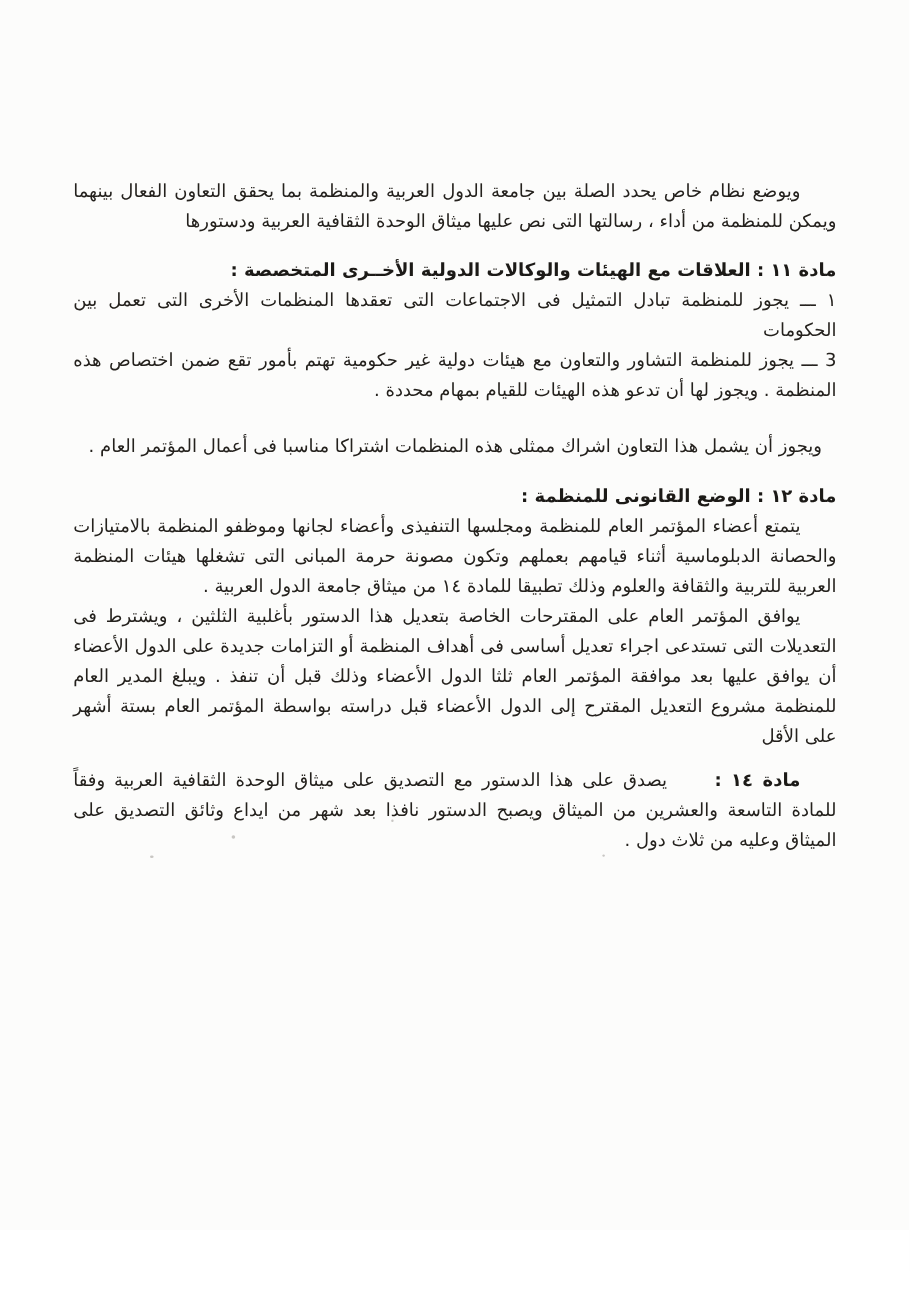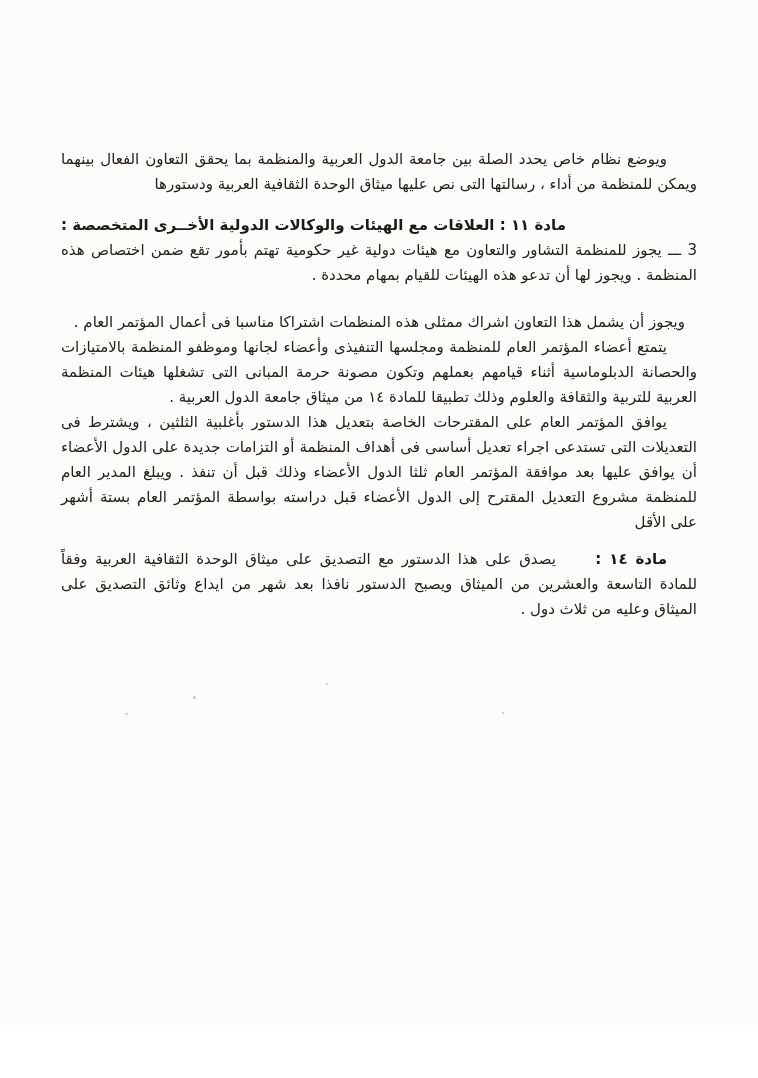--- a/index.html
+++ b/index.html
@@ -27,21 +27,21 @@
     margin: 0;
     padding: 0;
     font-size: 15px;
     line-height: 25px;
     font-weight: normal;
   }
   h2.article-heading {
     font-weight: bold;
     color: #1c1a17;
     margin-top: 16px;
-    text-align: left;
+    text-align: right;
   }
   p.indent { text-indent: 30px; }
   p.small-indent { text-indent: 12px; margin-top: 22px; }
   p.spaced { margin-top: 12px; }
   .bold-label { font-weight: bold; color: #1c1a17; margin-left: 32px; }
   .page-number {
     position: absolute;
     top: 1038px;
     left: 328px;
     width: 26px;
@@ -63,25 +63,27 @@
 <body>
 
 <div class="page">
 
   <main class="text-block">
 
     <p class="para indent">ويوضع نظام خاص يحدد الصلة بين جامعة الدول العربية والمنظمة بما يحقق التعاون الفعال بينهما ويمكن للمنظمة من أداء ، رسالتها التى نص عليها ميثاق الوحدة الثقافية العربية ودستورها</p>
 
     <section>
       <h2 class="article-heading">مادة ١١ : العلاقات مع الهيئات والوكالات الدولية الأخــرى المتخصصة :</h2>
+      <p>١ ـــ يجوز للمنظمة تبادل التمثيل فى الاجتماعات التى تعقدها المنظمات الأخرى التى تعمل بين الحكومات</p>
       <p>3 ـــ يجوز للمنظمة التشاور والتعاون مع هيئات دولية غير حكومية تهتم بأمور تقع ضمن اختصاص هذه المنظمة . ويجوز لها أن تدعو هذه الهيئات للقيام بمهام محددة .</p>
       <p class="small-indent">ويجوز أن يشمل هذا التعاون اشراك ممثلى هذه المنظمات اشتراكا مناسبا فى أعمال المؤتمر العام .</p>
     </section>
 
     <section>
+      <h2 class="article-heading">مادة ١٢ : الوضع القانونى للمنظمة :</h2>
       <p class="indent">يتمتع أعضاء المؤتمر العام للمنظمة ومجلسها التنفيذى وأعضاء لجانها وموظفو المنظمة بالامتيازات والحصانة الدبلوماسية أثناء قيامهم بعملهم وتكون مصونة حرمة المبانى التى تشغلها هيئات المنظمة العربية للتربية والثقافة والعلوم وذلك تطبيقا للمادة ١٤ من ميثاق جامعة الدول العربية .</p>
     </section>
 
     <section>
       <p class="indent">يوافق المؤتمر العام على المقترحات الخاصة بتعديل هذا الدستور بأغلبية الثلثين ، ويشترط فى التعديلات التى تستدعى اجراء تعديل أساسى فى أهداف المنظمة أو التزامات جديدة على الدول الأعضاء أن يوافق عليها بعد موافقة المؤتمر العام ثلثا الدول الأعضاء وذلك قبل أن تنفذ . ويبلغ المدير العام للمنظمة مشروع التعديل المقترح إلى الدول الأعضاء قبل دراسته بواسطة المؤتمر العام بستة أشهر على الأقل</p>
     </section>
 
     <p class="indent spaced"><span class="bold-label">مادة ١٤ :</span><span> يصدق على هذا الدستور مع التصديق على ميثاق الوحدة الثقافية العربية وفقاً للمادة التاسعة والعشرين من الميثاق ويصبح الدستور نافذا بعد شهر من ايداع وثائق التصديق على الميثاق وعليه من ثلاث دول .</span></p>
 
   </main>

